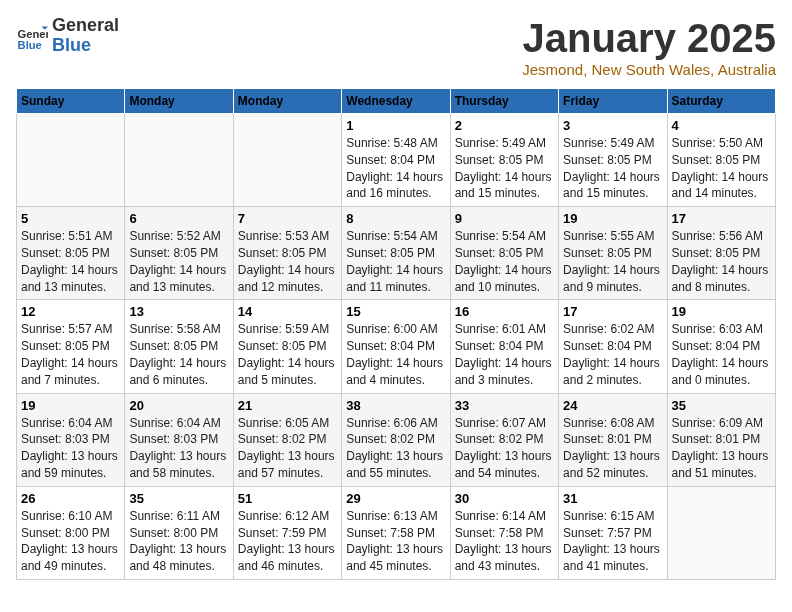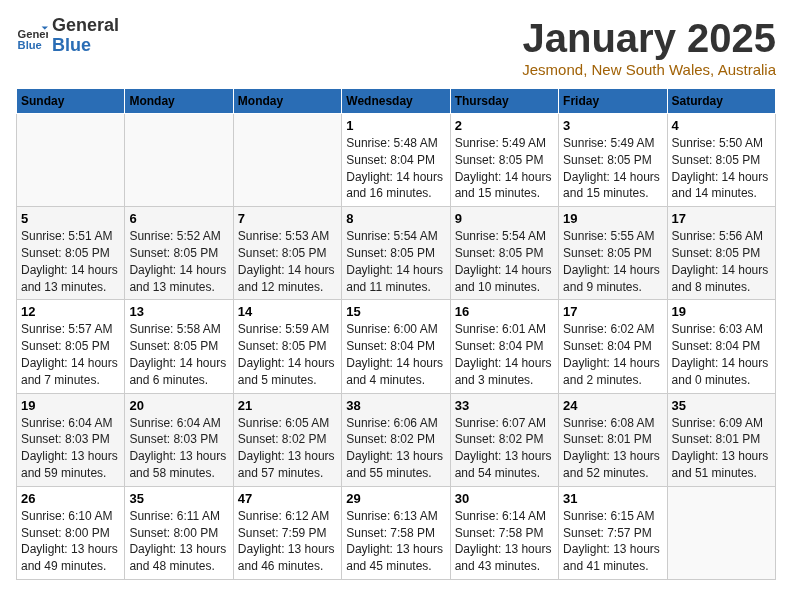--- a/index.html
+++ b/index.html
@@ -238,21 +238,21 @@
       <tr>
         <td>
           <div class="day-number">26</div>
           <div class="day-info">Sunrise: 6:10 AM<br>Sunset: 8:00 PM<br>Daylight: 13 hours and 49 minutes.</div>
         </td>
         <td>
           <div class="day-number">35</div>
           <div class="day-info">Sunrise: 6:11 AM<br>Sunset: 8:00 PM<br>Daylight: 13 hours and 48 minutes.</div>
         </td>
         <td>
-          <div class="day-number">47</div>
+          <div class="day-number">51</div>
           <div class="day-info">Sunrise: 6:12 AM<br>Sunset: 7:59 PM<br>Daylight: 13 hours and 46 minutes.</div>
         </td>
         <td>
           <div class="day-number">29</div>
           <div class="day-info">Sunrise: 6:13 AM<br>Sunset: 7:58 PM<br>Daylight: 13 hours and 45 minutes.</div>
         </td>
         <td>
           <div class="day-number">30</div>
           <div class="day-info">Sunrise: 6:14 AM<br>Sunset: 7:58 PM<br>Daylight: 13 hours and 43 minutes.</div>
         </td>

